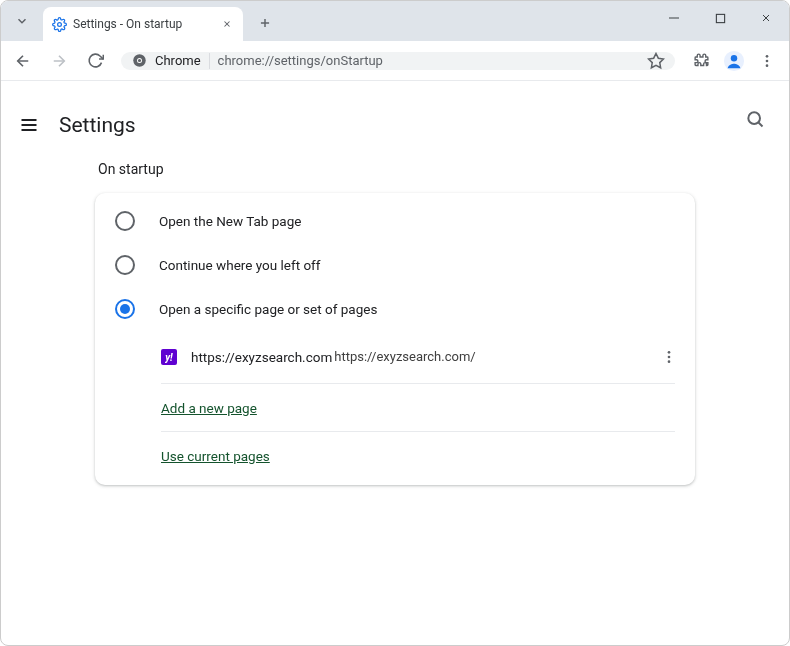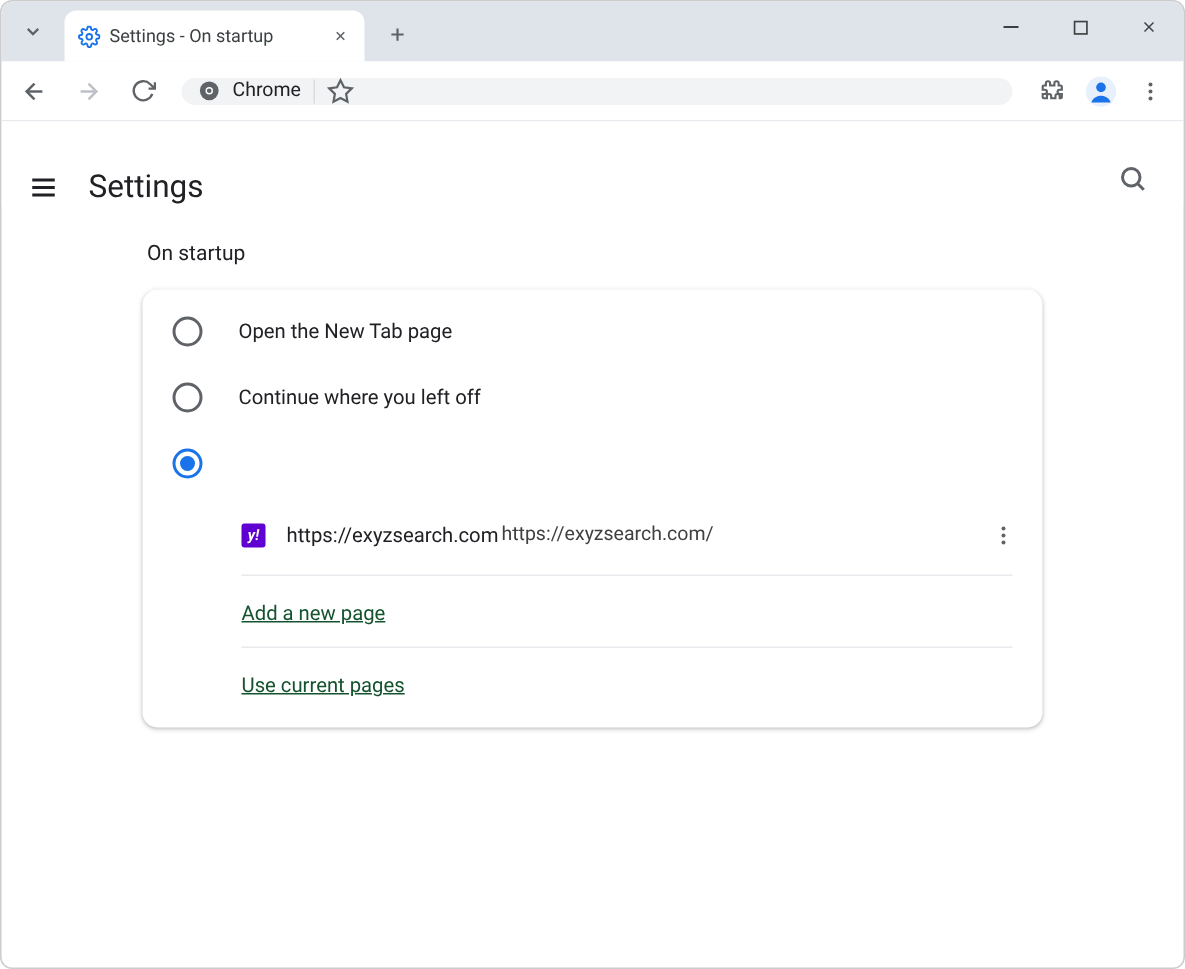--- a/index.html
+++ b/index.html
@@ -290,20 +290,21 @@
   <div class="omnibox">
     <span class="chrome-logo">
       <svg width="15" height="15" viewBox="0 0 24 24">
           <circle cx="12" cy="12" r="10" fill="#5f6368"></circle>
           <circle cx="12" cy="12" r="4" fill="#fff"></circle>
           <circle cx="12" cy="12" r="2.5" fill="#5f6368"></circle>
         </svg>
     </span>
     <span class="origin-label">Chrome</span>
     <span class="divider"></span>
+    <span class="url">chrome://settings/onStartup</span>
     <span class="star">
       <svg width="18" height="18" viewBox="0 0 24 24" fill="none" stroke="#5f6368" stroke-width="2">
           <polygon points="12 2 15.09 8.26 22 9.27 17 14.14 18.18 21.02 12 17.77 5.82 21.02 7 14.14 2 9.27 8.91 8.26 12 2"></polygon>
         </svg>
     </span>
   </div>
   <div class="icon-btn">
     <svg width="17" height="17" viewBox="0 0 24 24" fill="none" stroke="#5f6368" stroke-width="2">
         <path d="M20 7h-2V5a2 2 0 0 0-4 0v2h-4V5a2 2 0 0 0-4 0v2H4a1 1 0 0 0-1 1v3h2a2 2 0 0 1 0 4H3v3a1 1 0 0 0 1 1h3v-2a2 2 0 0 1 4 0v2h4v-2a2 2 0 0 1 4 0v2h1a1 1 0 0 0 1-1v-3h-2a2 2 0 0 1 0-4h2V8a1 1 0 0 0-1-1z"></path>
       </svg>
@@ -348,20 +349,21 @@
     <div class="radio-row">
       <div class="radio"></div>
       <div class="label">Open the New Tab page</div>
     </div>
     <div class="radio-row">
       <div class="radio"></div>
       <div class="label">Continue where you left off</div>
     </div>
     <div class="radio-row selected">
       <div class="radio"></div>
+      <div class="label">Open a specific page or set of pages</div>
     </div>
 
     <div class="sub-section">
       <div class="page-item">
         <div class="page-favicon">y!</div>
         <div class="page-text">
           <div class="t1">https://exyzsearch.com</div>
           <div class="t2">https://exyzsearch.com/</div>
         </div>
         <div class="more-btn">

